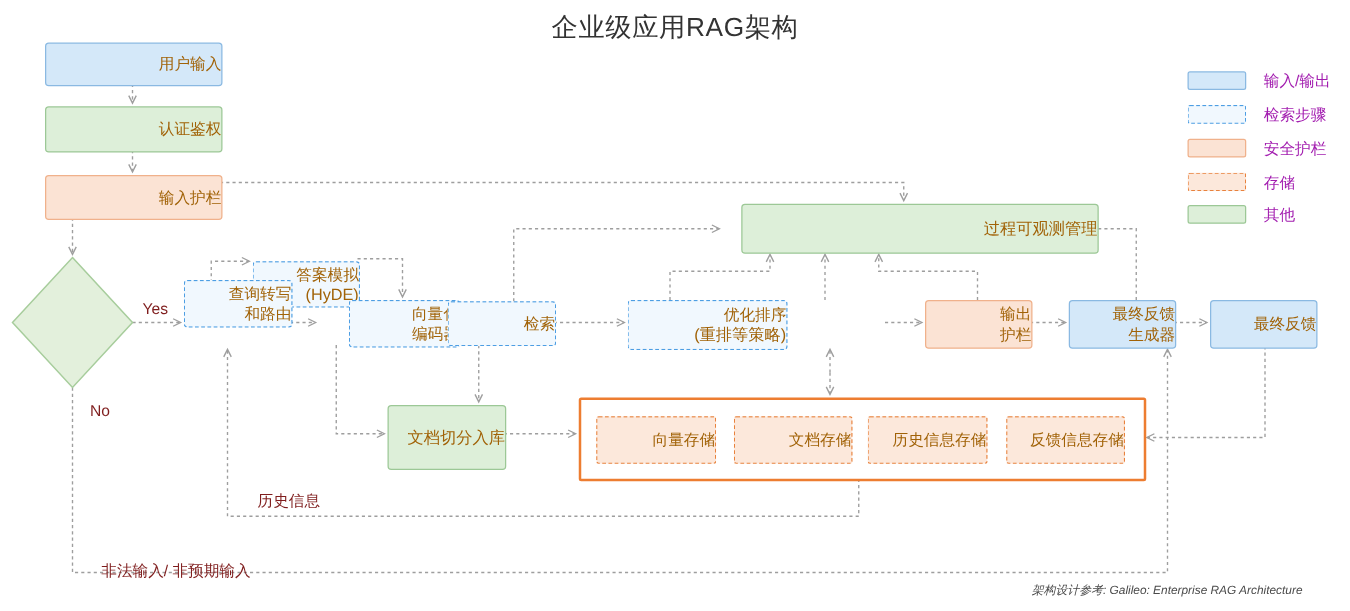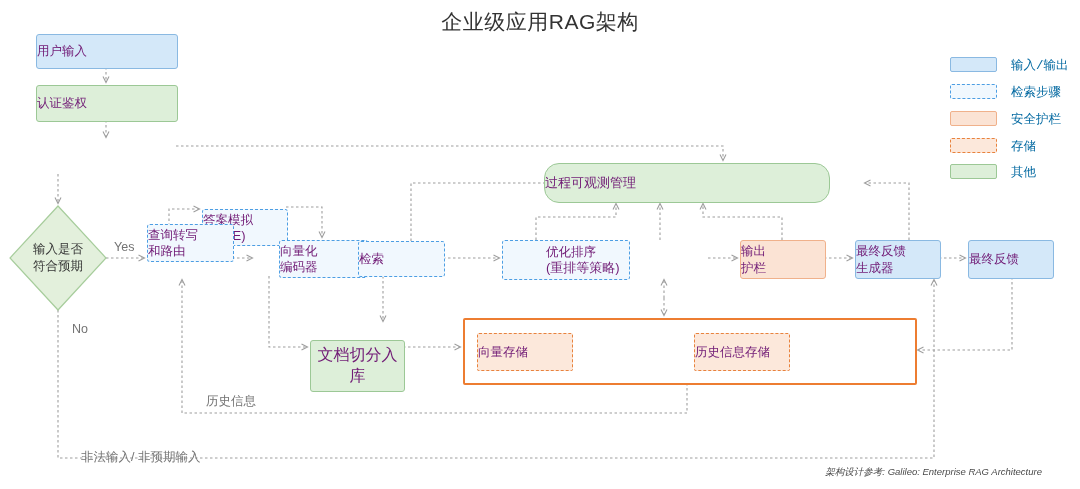--- a/index.html
+++ b/index.html
@@ -6,37 +6,37 @@
   .canvas{
     position:relative;width:1080px;height:489px;background:#ffffff;
     font-family:"Liberation Sans","DejaVu Sans",sans-serif;color:#3b3b3b;overflow:hidden;
   }
   .title{
     position:absolute;top:8px;left:0;width:1080px;text-align:center;
     font-size:21px;font-weight:500;color:#333;letter-spacing:.5px;
   }
   svg.wires{position:absolute;left:0;top:0;width:1080px;height:489px;}
   .node{
-    position:absolute;display:flex;flex-direction:column;align-items:flex-start;justify-content:center;
-    font-size:12.5px;line-height:1.3;text-align:center;border-radius:3px;color:#701a75;
+    position:absolute;display:flex;flex-direction:column;align-items:flex-end;justify-content:center;
+    font-size:12.5px;line-height:1.3;text-align:center;border-radius:3px;color:#a16207;
   }
   .blue-solid { background:#d4e8f9; border:1px solid #8ab9e2; }
   .green      { background:#ddefd9; border:1px solid #9cc896; }
   .orange     { background:#fbe3d4; border:1px solid #f0b18b; }
   .blue-dashed{ background:#f1f8fe; border:1px dashed #4d9ee3; }
   .storage-item{background:#fce8db; border:1px dashed #e8823d; border-radius:2px;}
   .storage-container{position:absolute;background:#ffffff;border:2px solid #ed7d31;border-radius:2px;}
   .sub{font-size:13px;line-height:1.2;}
   .diamond-label{
     position:absolute;display:flex;flex-direction:column;align-items:center;justify-content:center;
     font-size:12.5px;line-height:1.35;text-align:center;color:#363636;
   }
-  .edge-label{position:absolute;font-size:12.5px;color:#737373;white-space:nowrap;}
+  .edge-label{position:absolute;font-size:12.5px;color:#7f1d1d;white-space:nowrap;}
   .legend-swatch{position:absolute;width:45px;height:13px;border-radius:2px;}
-  .legend-label{position:absolute;font-size:12.5px;color:#0369a1;white-space:nowrap;font-family:Liberation Mono, monospace;}
+  .legend-label{position:absolute;font-size:12.5px;color:#a21caf;white-space:nowrap;}
   .footer{
     position:absolute;top:466px;right:38px;font-size:9.5px;font-style:italic;color:#4a4a4a;
   }
 </style>
 </head>
 <body>
 
 <div class="canvas">
 
   <div class="title">企业级应用RAG架构</div>
@@ -105,25 +105,24 @@
 
     <polygon points="58,206 106,258 58,310 10,258" fill="#e3f0dc" stroke="#a7cd9c" stroke-width="1.2"></polygon>
   </svg>
 
   <div class="node blue-solid" style="left:36px;top:34px;width:140px;height:33px;">
     <span>用户输入</span>
   </div>
   <div class="node green" style="left:36px;top:85px;width:140px;height:35px;">
     <span>认证鉴权</span>
   </div>
+  <div class="node orange" style="left:36px;top:140px;width:140px;height:34px;">
+    <span>输入护栏</span>
+  </div>
 
-  <div class="diamond-label" style="left:14px;top:232px;width:88px;height:52px;">
-    <span>输入是否</span>
-    <span>符合预期</span>
-  </div>
 
   <div class="node blue-dashed" style="left:202px;top:209px;width:84px;height:35px;">
     <span>答案模拟</span>
     <span class="sub">(HyDE)</span>
   </div>
   <div class="node blue-dashed" style="left:147px;top:224px;width:85px;height:36px;">
     <span>查询转写</span>
     <span>和路由</span>
   </div>
   <div class="node blue-dashed" style="left:255px;top:240px;width:87px;height:36px;margin-left:24px;">
@@ -142,34 +141,40 @@
     <span>护栏</span>
   </div>
   <div class="node blue-solid" style="left:855px;top:240px;width:84px;height:37px;">
     <span>最终反馈</span>
     <span>生成器</span>
   </div>
   <div class="node blue-solid" style="left:968px;top:240px;width:84px;height:37px;">
     <span>最终反馈</span>
   </div>
 
-  <div class="node green" style="left:544px;top:163px;width:284px;height:38px;font-size:13px;border-radius:15px;">
+  <div class="node green" style="left:593px;top:163px;width:284px;height:38px;font-size:13px;">
     <span>过程可观测管理</span>
   </div>
 
-  <div class="node green" style="left:310px;top:324px;width:93px;height:50px;font-size:16px;margin-top:16px;">
+  <div class="node green" style="left:310px;top:324px;width:93px;height:50px;font-size:13px;">
     <span>文档切分入库</span>
   </div>
 
   <div class="storage-container" style="left:463px;top:318px;width:450px;height:63px;"></div>
   <div class="node storage-item" style="left:477px;top:333px;width:94px;height:36px;">
     <span>向量存储</span>
   </div>
+  <div class="node storage-item" style="left:587px;top:333px;width:93px;height:36px;">
+    <span>文档存储</span>
+  </div>
   <div class="node storage-item" style="left:694px;top:333px;width:94px;height:36px;">
     <span>历史信息存储</span>
+  </div>
+  <div class="node storage-item" style="left:805px;top:333px;width:93px;height:36px;">
+    <span>反馈信息存储</span>
   </div>
 
   <div class="edge-label" style="left:114px;top:240px;">Yes</div>
   <div class="edge-label" style="left:72px;top:322px;">No</div>
   <div class="edge-label" style="left:206px;top:393px;">历史信息</div>
   <div class="edge-label" style="left:81px;top:437px;margin-top:12px;">非法输入/ 非预期输入</div>
 
   <div>
     <div class="legend-swatch blue-solid" style="left:950px;top:57px;"></div>
     <div class="legend-label" style="left:1011px;top:57px;">输入/输出</div>

